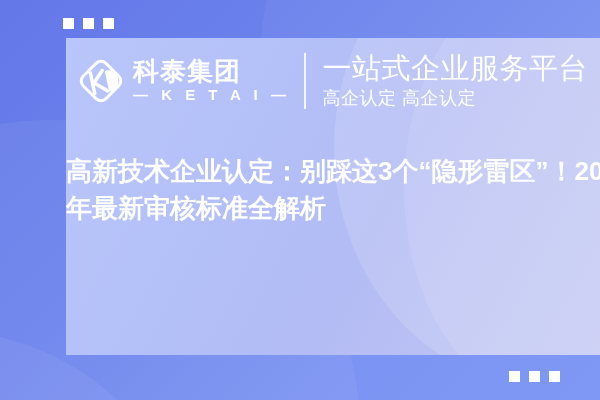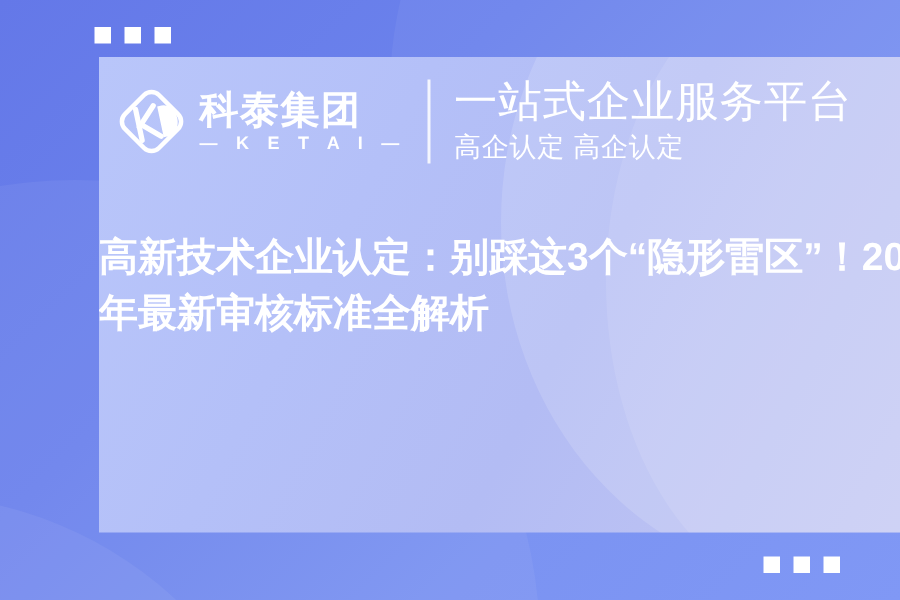--- a/index.html
+++ b/index.html
@@ -130,21 +130,21 @@
   .logo-cn {
     color: #ffffff;
     font-size: 26px;
     font-weight: bold;
     letter-spacing: 1px;
     line-height: 1.04;
     white-space: nowrap;
   }
   .logo-en {
     color: #ffffff;
-    font-size: 12px;
+    font-size: 15px;
     font-weight: bold;
     letter-spacing: 4.5px;
     line-height: 1.2;
     margin-top: 1px;
     white-space: nowrap;
     text-align: center;
   }
 
   .divider {
     width: 2px;

